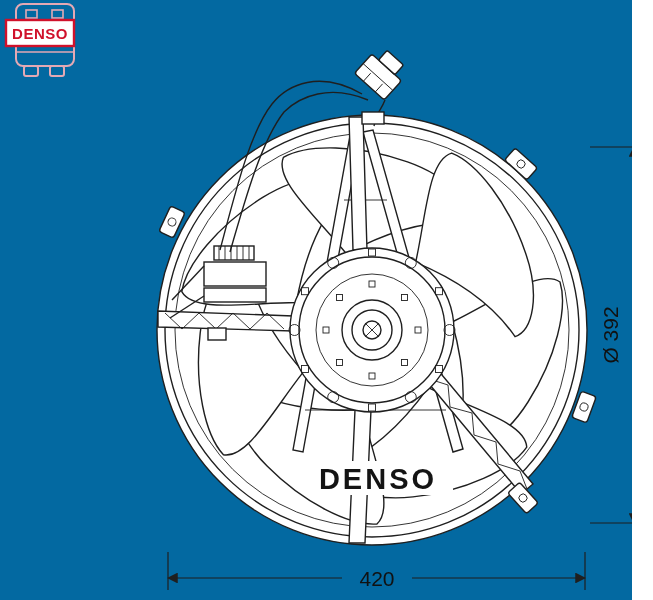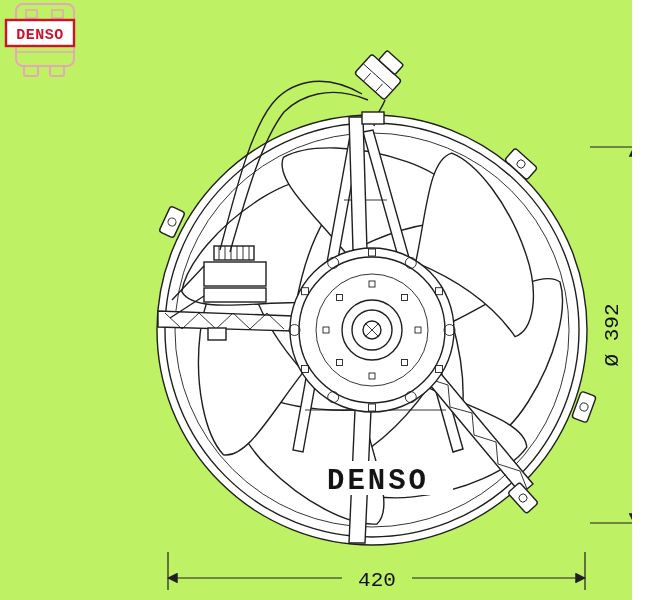--- a/index.html
+++ b/index.html
@@ -1,18 +1,18 @@
 <!DOCTYPE html>
 <html><head>
 <meta charset="utf-8">
 <style>
   html,body{margin:0;padding:0;background:#ffffff;}
   .frame{
-    width:632px;height:600px;background:#bef264;position:relative;overflow:hidden;
-    font-family:Liberation Mono, monospace;
+    width:632px;height:600px;background:#0369a1;position:relative;overflow:hidden;
+    font-family:Liberation Sans, sans-serif;
   }
   svg{display:block;}
   .ln{fill:none;stroke:#1f1f1f;stroke-width:1.4;}
   .lnthin{fill:none;stroke:#1f1f1f;stroke-width:0.9;}
   .wt{fill:#ffffff;stroke:#1f1f1f;stroke-width:1.4;}
   .dim{stroke:#1f1f1f;stroke-width:1.2;fill:none;}
   .dimtext{font-size:21px;fill:#111111;font-weight:400;}
   .shroudtext{font-size:29px;font-weight:bold;letter-spacing:3px;fill:#141414;}
   .logotext{font-size:15px;font-weight:bold;letter-spacing:0.5px;}
 </style>

